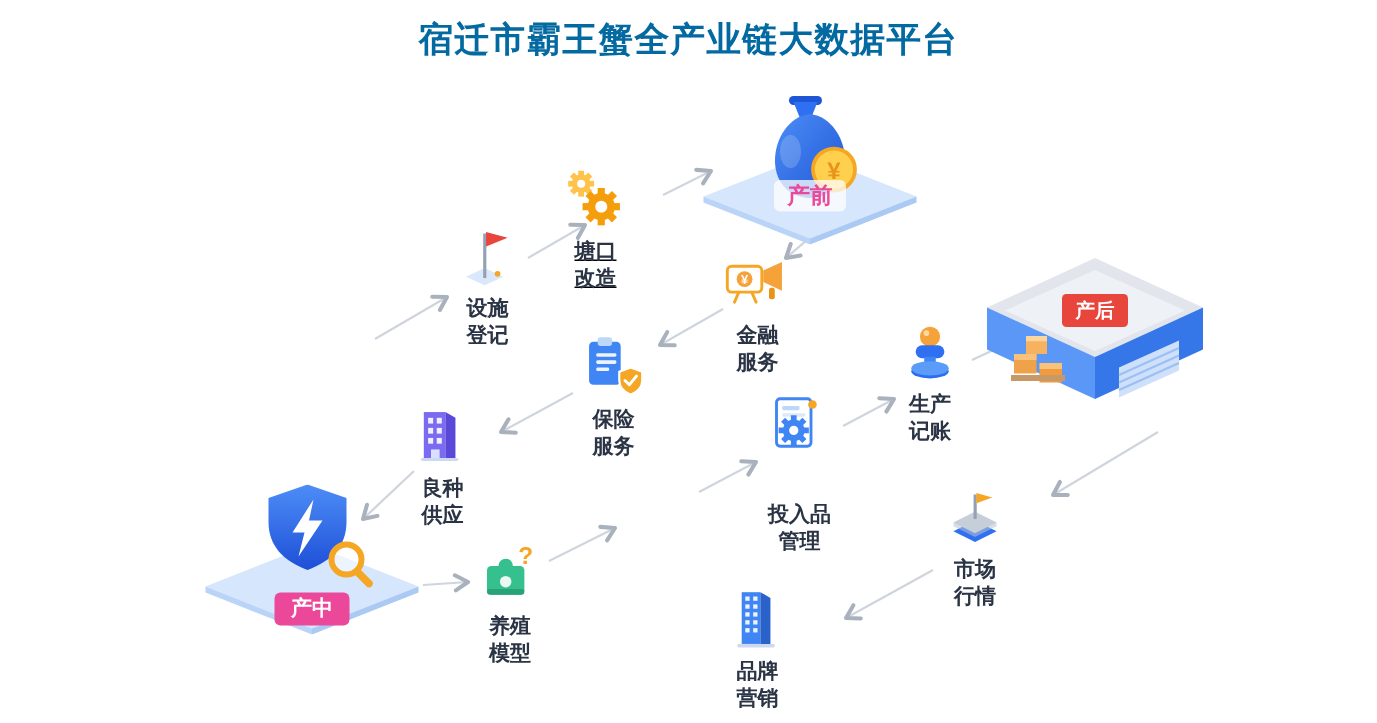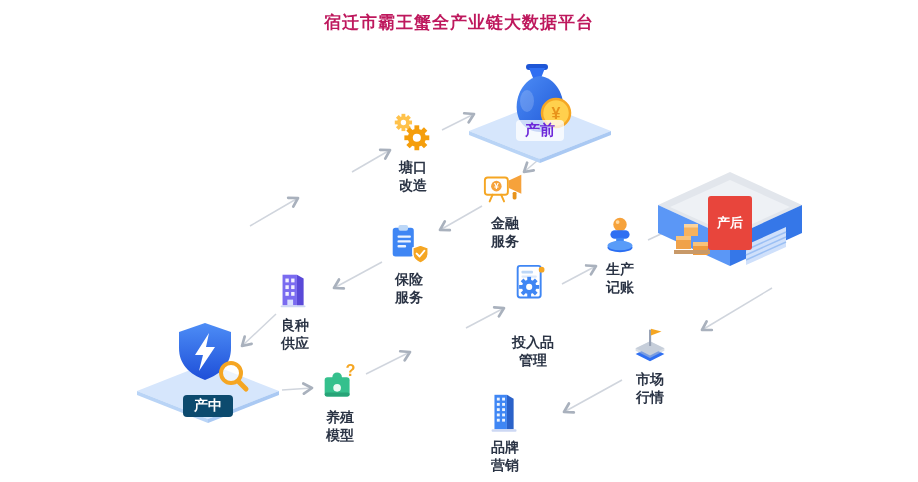--- a/index.html
+++ b/index.html
@@ -6,22 +6,22 @@
   html,body { width:918px; height:482px; }
   body {
     background:#ffffff;
     font-family:"Liberation Sans","DejaVu Sans",sans-serif;
     overflow:hidden;
   }
   .canvas { position:relative; width:918px; height:482px; background:#fff; }
 
   .title {
     position:absolute; top:11px; left:0; width:100%;
-    text-align:center; font-size:17px; font-weight:800;
-    color:#be185d; letter-spacing:1px;
+    text-align:center; font-size:23px; font-weight:800;
+    color:#0369a1; letter-spacing:1px;
   }
 
   #connectors { position:absolute; left:0; top:0; width:918px; height:482px; }
 
   .node {
     position:absolute; width:72px;
     display:flex; flex-direction:column; align-items:center;
     cursor:pointer;
   }
   .node .label {
@@ -31,30 +31,30 @@
   .node .label span { display:block; }
 
   .stage { position:absolute; cursor:pointer; }
   .stage svg { display:block; }
 
   .stage-label {
     position:absolute; left:0; width:100%;
     display:flex; justify-content:center; pointer-events:none;
   }
   .label-pre {
-    color:#6d28d9; font-size:15px; font-weight:800;
+    color:#ec4899; font-size:15px; font-weight:800;
     background:rgba(255,255,255,.75); padding:1px 9px; border-radius:4px;
   }
   .badge-mid {
-    background:#0c4a6e; color:#fff; font-size:14px; font-weight:700;
+    background:#ec4899; color:#fff; font-size:14px; font-weight:700;
     padding:2px 11px; border-radius:4px;
   }
   .badge-post {
     background:#e8453c; color:#fff; font-size:13px; font-weight:700;
-    padding:18px 9px; border-radius:3px;
+    padding:2px 9px; border-radius:3px;
   }
 </style>
 </head>
 <body>
 
 <div class="canvas">
 
   <div class="title">宿迁市霸王蟹全产业链大数据平台</div>
 
   <svg id="connectors" width="918" height="482" viewBox="0 0 918 482">
@@ -146,22 +146,34 @@
         <rect x="43" y="74" width="15" height="4" fill="#f8c27a"></rect>
         <rect x="24" y="82" width="36" height="4" fill="#c89968"></rect>
       </g>
     </svg>
     <div class="stage-label" style="top:28px;">
       <span class="badge-post">产后</span>
     </div>
   </div>
 
 
-
-  <div class="node" style="left:377px; top:110px;">
+  <div class="node" style="left:289px; top:148px;">
+    <svg width="46" height="46" viewBox="0 0 48 48">
+      <polygon points="22,32 35,38 22,44 9,38" fill="#dbe7fb"></polygon>
+      <rect x="21" y="8" width="2.2" height="31" fill="#95a0b4"></rect>
+      <path d="M23,7 L38,11 L23,17 Z" fill="#e8453c"></path>
+      <circle cx="31" cy="36" r="2" fill="#f5a623"></circle>
+    </svg>
+    <div class="label">
+      <span>设施</span>
+      <span>登记</span>
+    </div>
+  </div>
+
+  <div class="node" style="left:361px; top:110px;text-decoration:underline;">
     <svg width="46" height="46" viewBox="0 0 48 48">
       <g transform="translate(14,13)">
         <g fill="#ffc24b">
           <rect x="-2" y="-9" width="4" height="18"></rect>
           <rect x="-2" y="-9" width="4" height="18" transform="rotate(45)"></rect>
           <rect x="-2" y="-9" width="4" height="18" transform="rotate(90)"></rect>
           <rect x="-2" y="-9" width="4" height="18" transform="rotate(135)"></rect>
         </g>
         <circle r="6.5" fill="#ffc24b"></circle>
           <circle r="2.8" fill="#fff"></circle>

